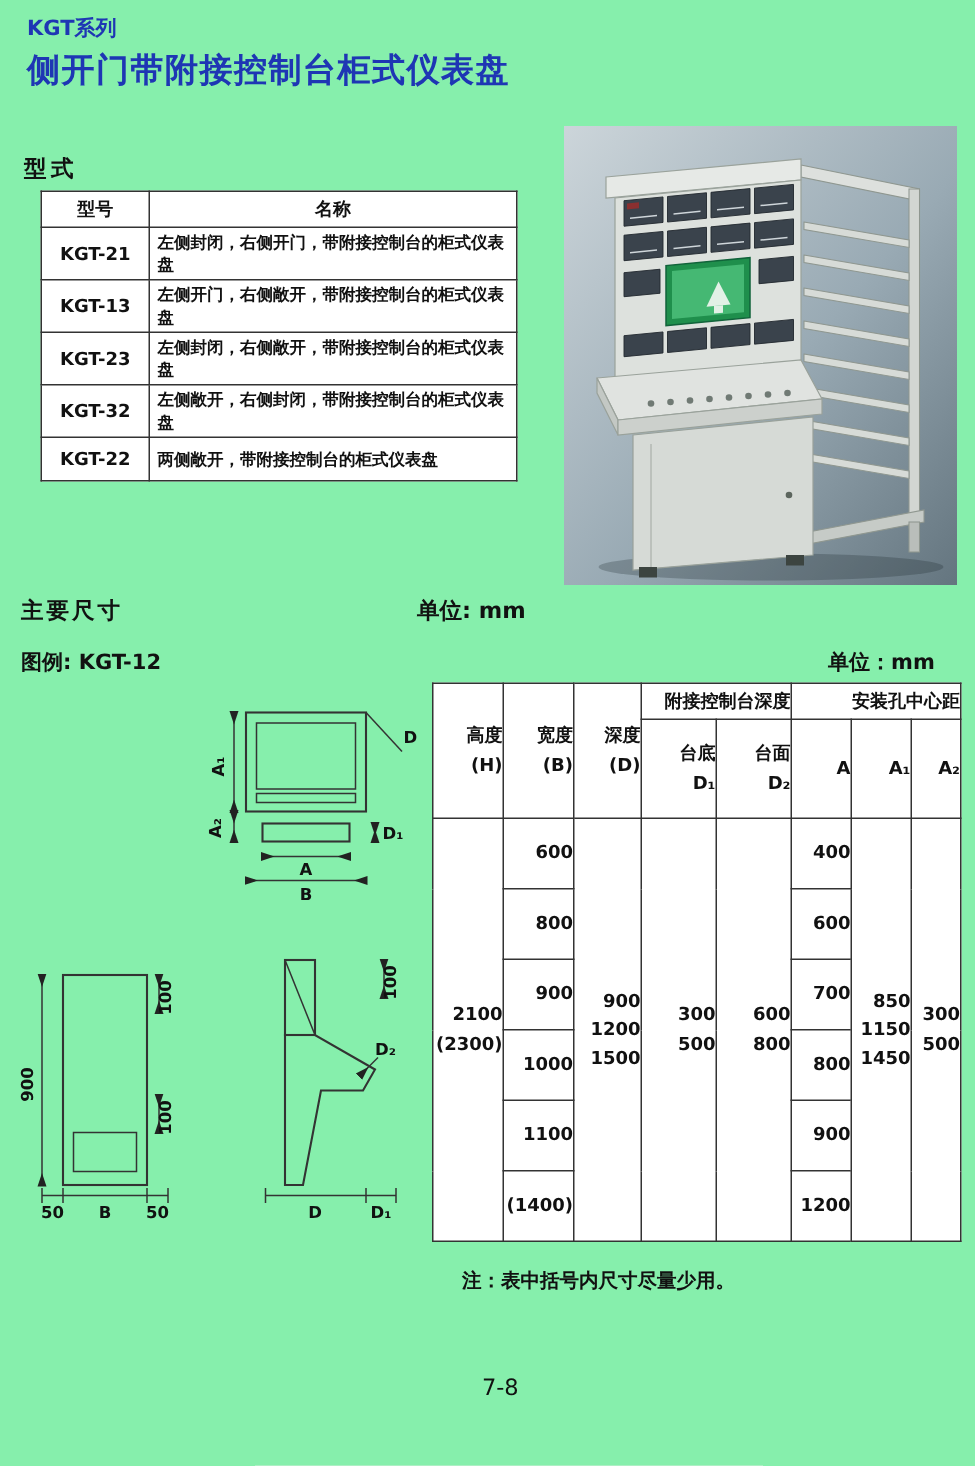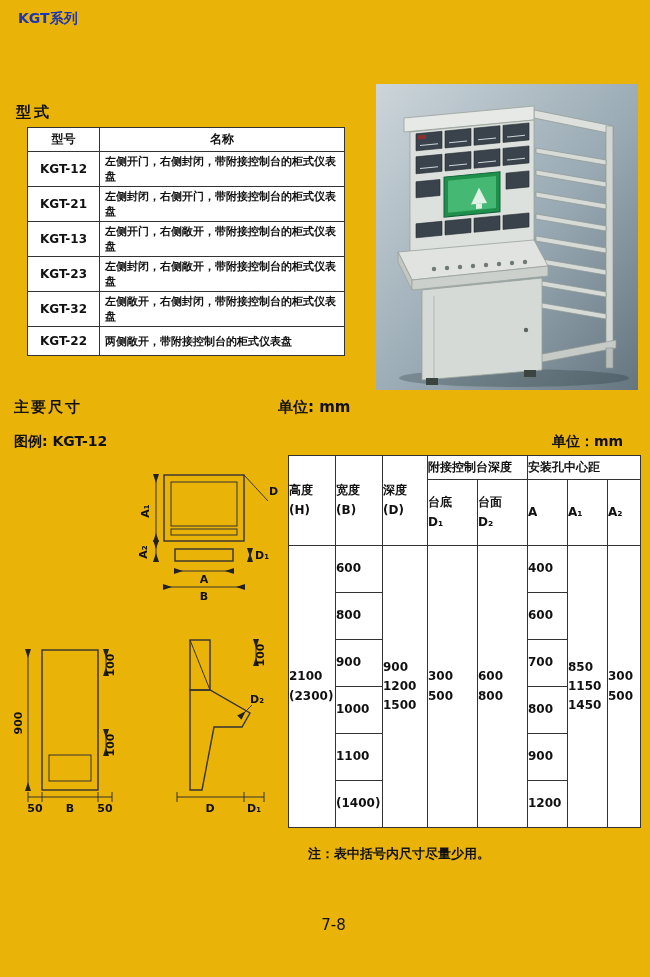--- a/index.html
+++ b/index.html
@@ -1,18 +1,18 @@
 <!DOCTYPE html>
 <html><head>
 <meta charset="utf-8">
 <style>
   * { margin:0; padding:0; box-sizing:border-box; }
   html,body { width:650px; height:977px; }
   body { font-family:"DejaVu Sans","Liberation Sans",sans-serif; background:#eef0ee; }
-  .page { position:relative; width:650px; height:977px; background:#eab308; overflow:hidden; color:#111; }
+  .page { position:relative; width:650px; height:977px; background:#86efac; overflow:hidden; color:#111; }
 
   .series { position:absolute; left:18px; top:10px; font-size:14px; font-weight:700; color:#1e36b4; }
   .title  { position:absolute; left:18px; top:32px; font-size:22px; font-weight:700; color:#1e36b4; letter-spacing:1px; }
 
   .model-heading { position:absolute; left:16px; top:103px; font-size:15px; font-weight:700; letter-spacing:3px; }
   table.model-table { position:absolute; left:27px; top:127px; width:318px; border-collapse:collapse; background:#fff; }
   table.model-table th, table.model-table td { border:1px solid #333; }
   table.model-table th { font-size:12px; font-weight:700; height:24px; text-align:center; }
   table.model-table td.model-cell { width:72px; text-align:center; font-weight:700; font-size:12px; height:29px; }
   table.model-table td.name-cell  { font-size:11px; font-weight:700; padding:2px 5px; }
@@ -22,52 +22,49 @@
   .dims-heading { position:absolute; left:14px;  top:398px; font-size:15px; font-weight:700; letter-spacing:2px; }
   .unit-left    { position:absolute; left:278px; top:398px; font-size:15px; font-weight:700; }
   .legend       { position:absolute; left:14px;  top:433px; font-size:14px; font-weight:700; }
   .unit-right   { position:absolute; left:552px; top:433px; font-size:14px; font-weight:700; }
 
   .diagrams { position:absolute; left:12px; top:455px; width:272px; height:382px; }
   .diagrams text { font-size:11px; font-weight:600; fill:#111; }
 
   table.dim-table { position:absolute; left:288px; top:455px; border-collapse:collapse; table-layout:fixed; background:#fff; }
   table.dim-table th, table.dim-table td {
-    border:1px solid #333; text-align:left; vertical-align:middle;
+    border:1px solid #333; text-align:right; vertical-align:middle;
     font-size:12px; font-weight:700; white-space:pre-line; line-height:1.6;
   }
   table.dim-table tr.hdr1 th { height:24px; }
   table.dim-table tr.hdr2 th { height:66px; }
   table.dim-table tr.body td { height:47px; }
 
   .dim-caption { position:absolute; left:36px;  top:843px; font-size:14px; font-weight:700; }
   .note        { position:absolute; left:308px; top:845px; font-size:13px; font-weight:700; }
   .page-num    { position:absolute; left:0; right:0; top:916px; text-align:center; font-size:15px;padding-left:17px; }
 </style>
 </head>
 <body>
 
 <div class="page">
 
   <div class="series">KGT系列</div>
+  <h1 class="title">侧开门带附接控制台柜式仪表盘</h1>
 
   <h2 class="model-heading">型式</h2>
 
   <table class="model-table">
     <thead>
       <tr>
         <th>型号</th>
         <th>名称</th>
       </tr>
     </thead>
     <tbody>
-      <tr>
-        <td class="model-cell">KGT-12</td>
-        <td class="name-cell">左侧开门，右侧封闭，带附接控制台的柜式仪表盘</td>
-      </tr>
       <tr>
         <td class="model-cell">KGT-21</td>
         <td class="name-cell">左侧封闭，右侧开门，带附接控制台的柜式仪表盘</td>
       </tr>
       <tr>
         <td class="model-cell">KGT-13</td>
         <td class="name-cell">左侧开门，右侧敞开，带附接控制台的柜式仪表盘</td>
       </tr>
       <tr>
         <td class="model-cell">KGT-23</td>

